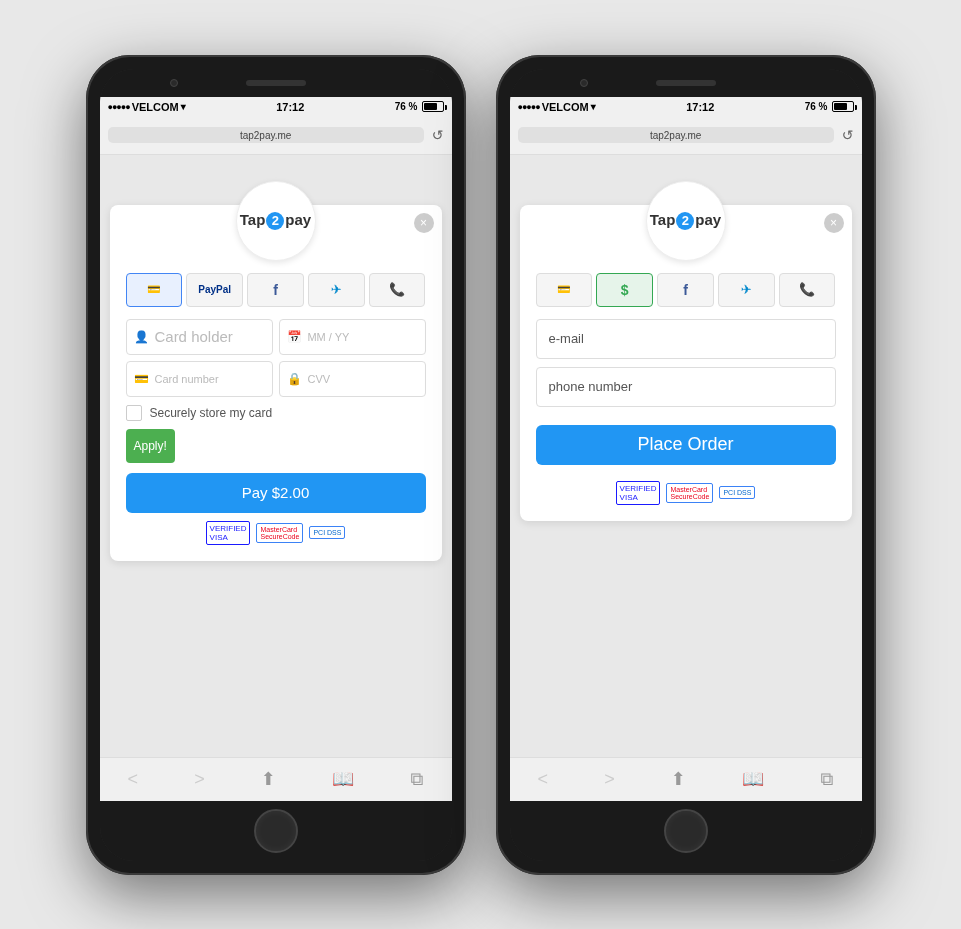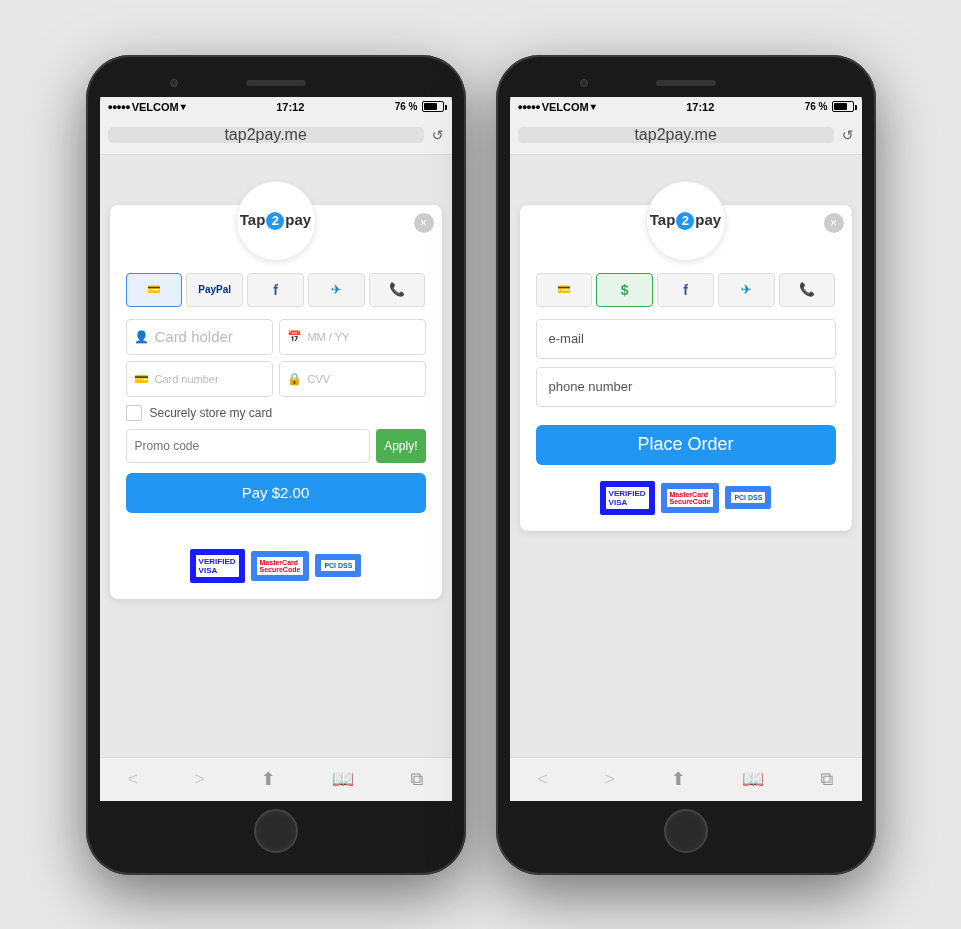--- a/index.html
+++ b/index.html
@@ -125,21 +125,21 @@
       padding: 0 8px;
     }
     .url-bar {
       flex: 1;
       height: 16px;
       background: #e0e0e0;
       border-radius: 5px;
       display: flex;
       align-items: center;
       justify-content: center;
-      font-size: 16px;
+      font-size: 10px;
       color: #444;
     }
     .reload-btn {
       font-size: 14px;
       color: #666;
       cursor: pointer;
     }
     
     .payment-card {
       background: #fff;
@@ -297,34 +297,34 @@
     .pay-btn {
       width: 100%;
       height: 40px;
       background: #2196F3;
       color: #fff;
       border: none;
       border-radius: 6px;
       font-size: 15px;
       font-weight: 500;
       cursor: pointer;
-      margin-bottom: 28px;
+      margin-bottom: 0;
     }
     
     .security-logos {
       display: flex;
       align-items: center;
       justify-content: center;
       gap: 6px;
       margin-top: 8px;
     }
     .sec-badge {
       font-size: 7px;
-      font-weight: 700;
-      border: 6px solid #3b82f6;
+      font-weight: 400;
+      border: 1px solid #3b82f6;
       padding: 2px 3px;
       border-radius: 2px;
       color: #666;
     }
     .sec-visa { color: #1a1aff; border-color: #1a1aff; font-size: 8px; }
     .sec-mc { color: #eb001b; }
     .sec-pci { color: #0066cc; }
     
     .browser-nav {
       height: 44px;
@@ -505,21 +505,20 @@
             </div>
 
             
             <div class="checkbox-row">
               <div class="checkbox"></div>
               <span>Securely store my card</span>
             </div>
 
             
             <div class="promo-row">
-              <input class="promo-input" type="text" placeholder="Promo code" style="">
               <button class="apply-btn">Apply!</button>
             </div>
 
             
             <button class="pay-btn">Pay $2.00</button>
 
             
             <div class="security-logos">
               <span class="sec-badge sec-visa">VERIFIED<br>VISA</span>
               <span class="sec-badge sec-mc">MasterCard<br>SecureCode</span>

